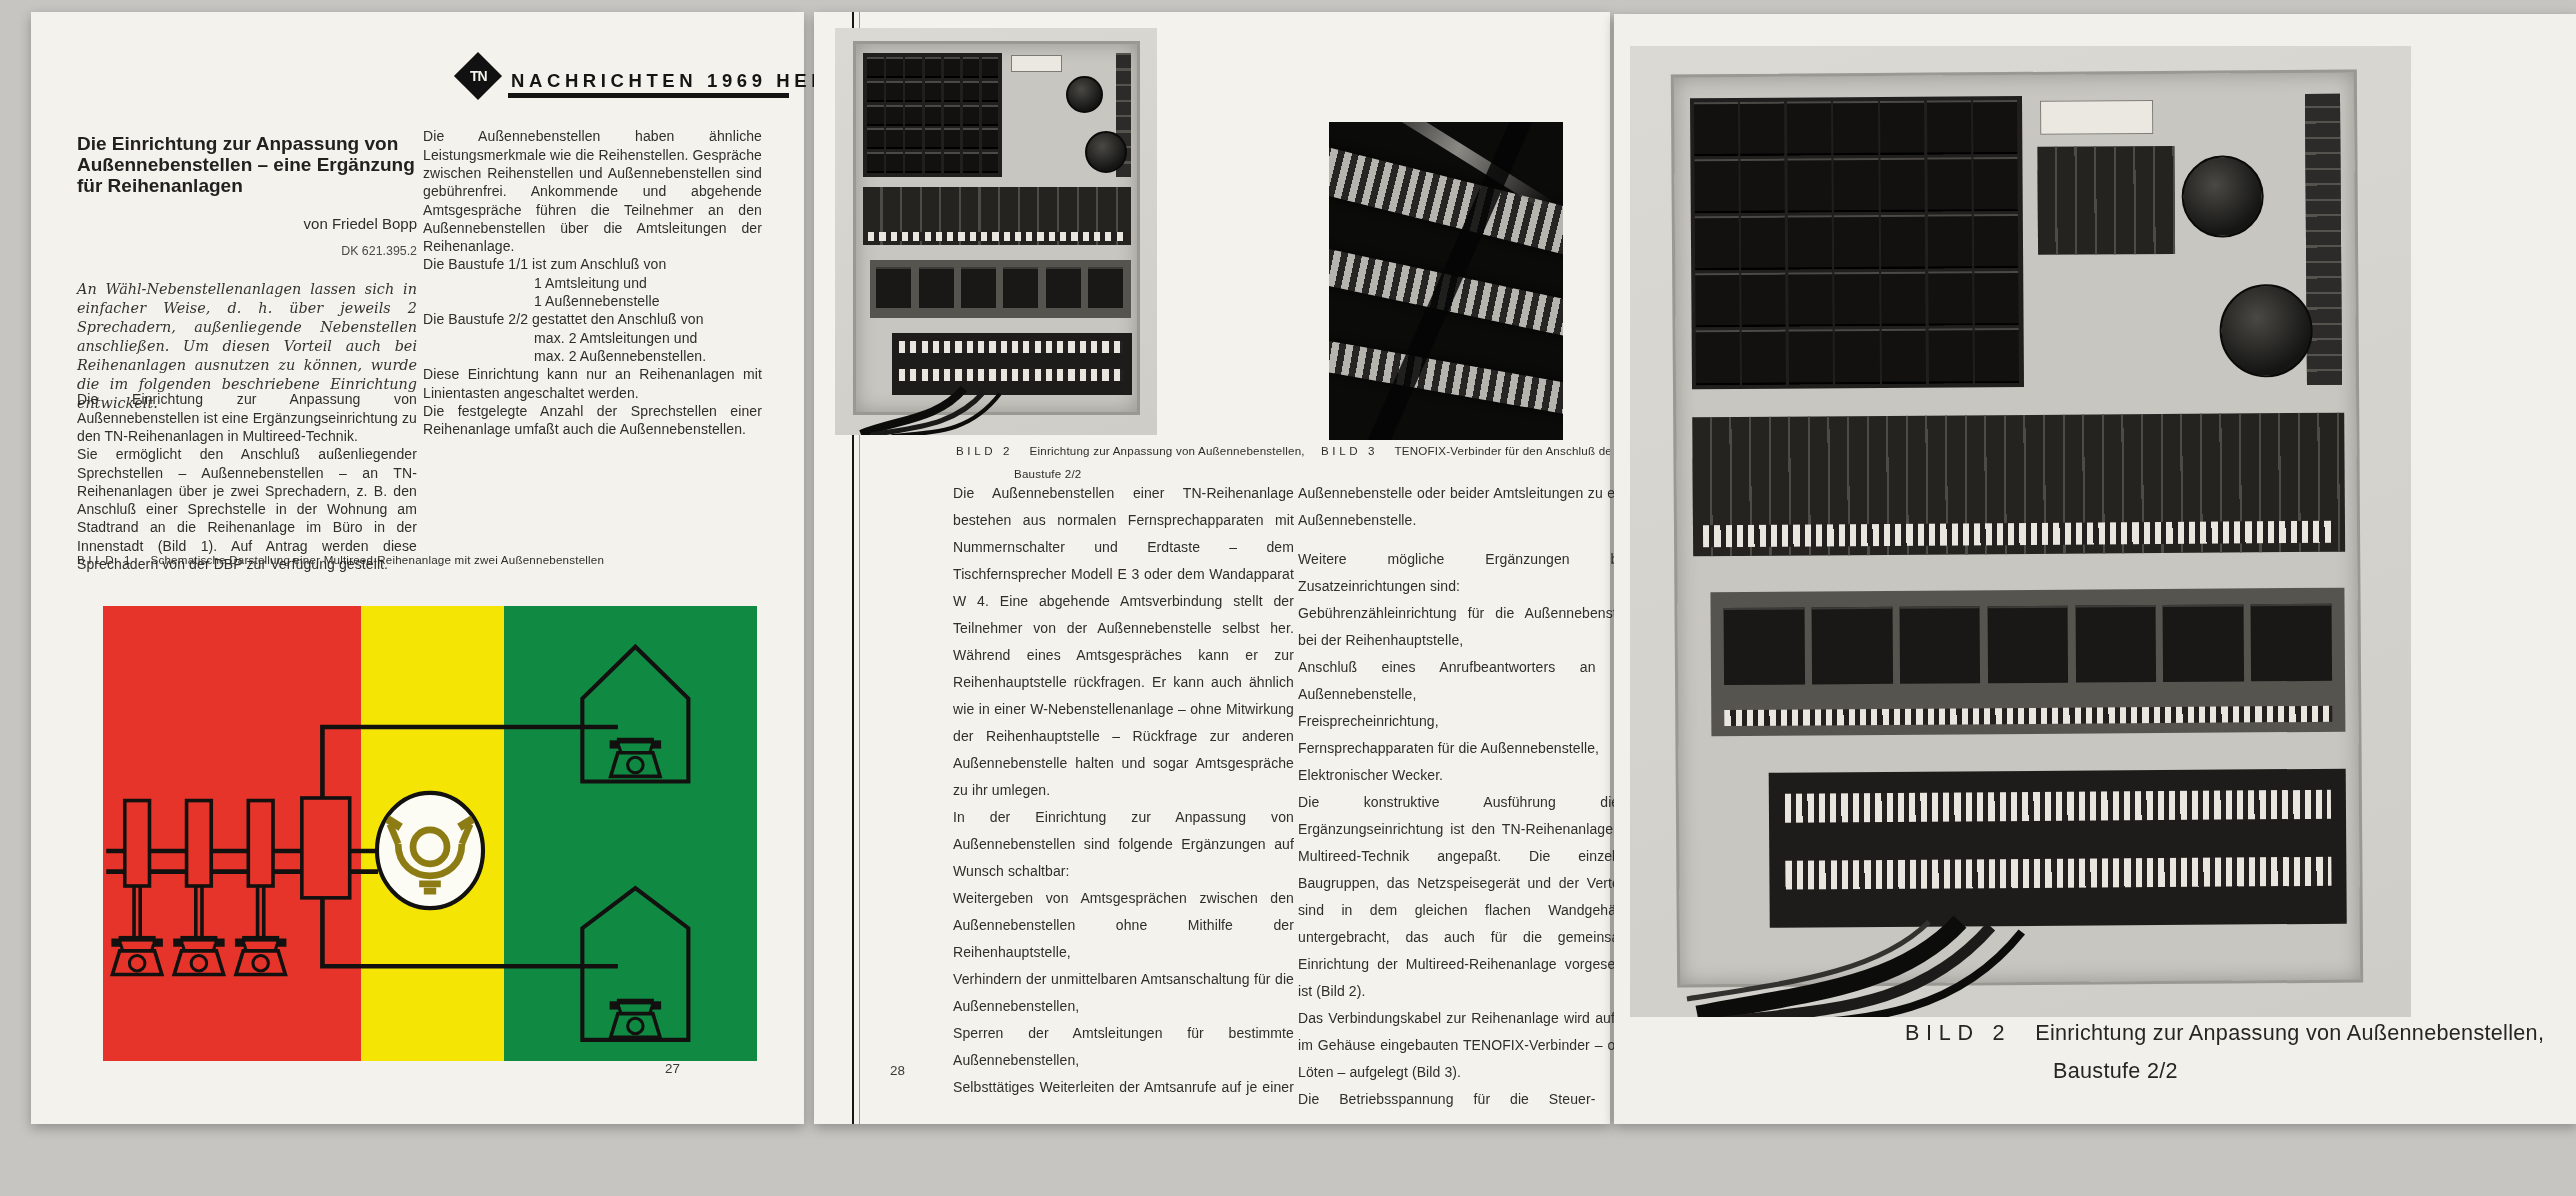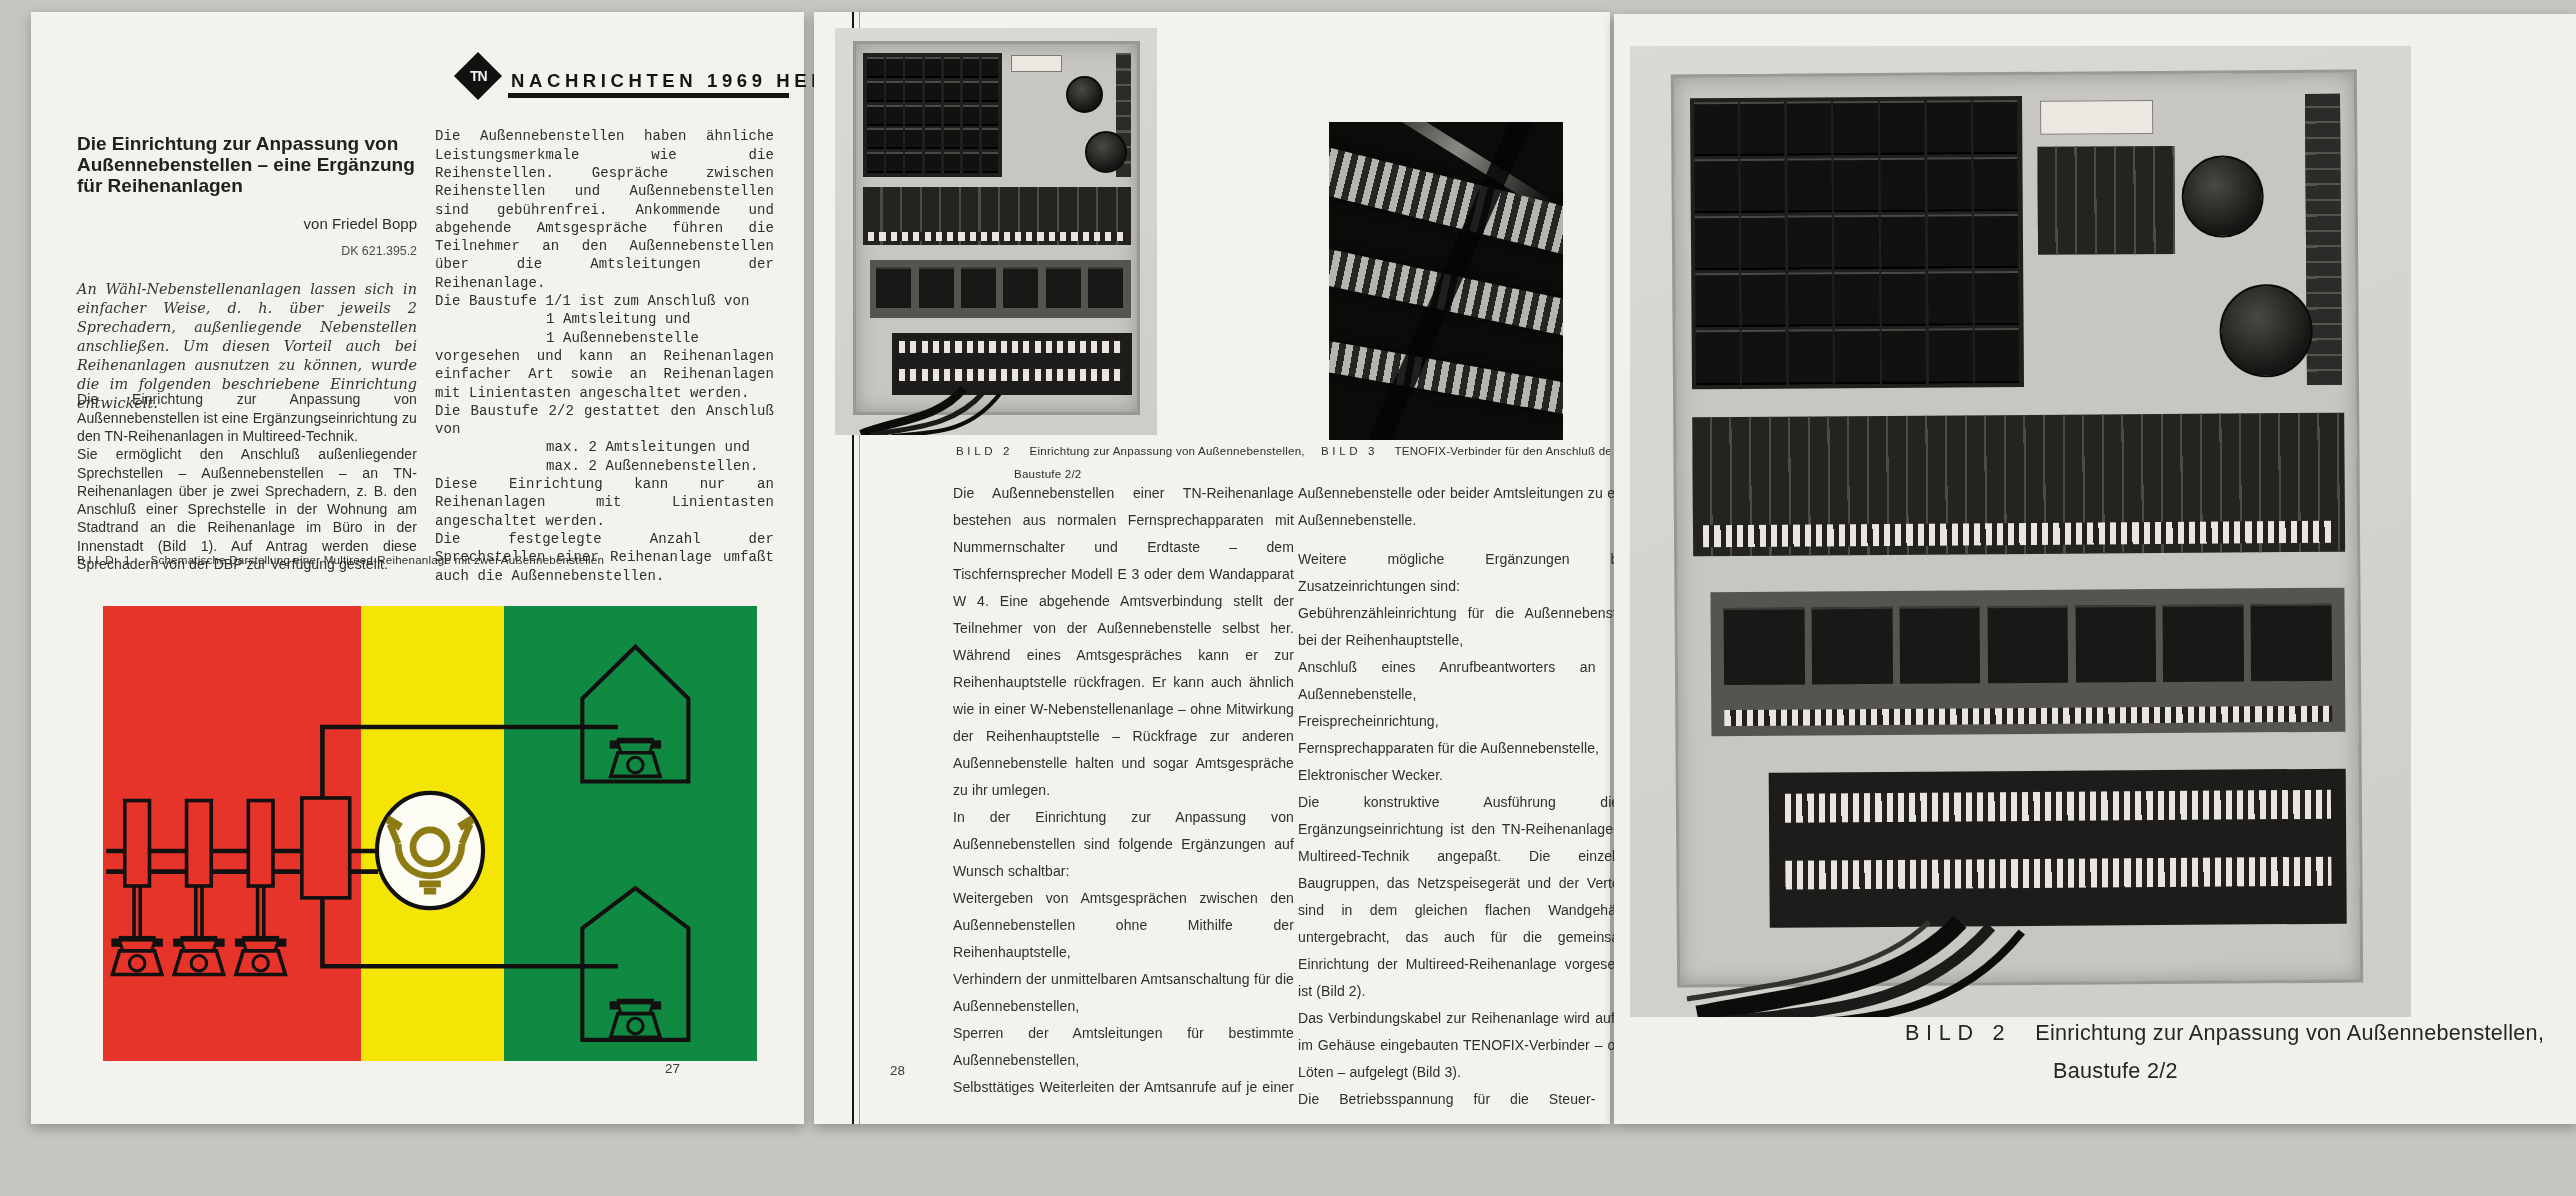--- a/index.html
+++ b/index.html
@@ -73,26 +73,25 @@
   <div class="abs byline" style="left:46px;top:203px;width:340px;">von Friedel Bopp</div>
   <div class="abs dk" style="left:46px;top:232px;width:340px;">DK 621.395.2</div>
 
   <div class="abs abstract" style="left:46px;top:268px;width:340px;">An Wähl-Nebenstellenanlagen lassen sich in einfacher Weise, d. h. über jeweils 2 Sprechadern, außenliegende Nebenstellen anschließen. Um diesen Vorteil auch bei Reihenanlagen ausnutzen zu können, wurde die im folgenden beschriebene Einrichtung entwickelt.</div>
 
   <div class="abs body-col" style="left:46px;top:378px;width:340px;height:202px;line-height:18.3px;">
     <p>Die Einrichtung zur Anpassung von Außennebenstellen ist eine Ergänzungseinrichtung zu den TN-Reihenanlagen in Multireed-Technik.</p>
     <p>Sie ermöglicht den Anschluß außenliegender Sprechstellen – Außennebenstellen – an TN-Reihenanlagen über je zwei Sprechadern, z. B. den Anschluß einer Sprechstelle in der Wohnung am Stadtrand an die Reihenanlage im Büro in der Innenstadt (Bild 1). Auf Antrag werden diese Sprechadern von der DBP zur Verfügung gestellt.</p>
   </div>
 
-  <div class="abs body-col" style="left:404px;top:115px;width:339px;height:471px;line-height:18.3px;font-family:Liberation Mono, monospace;">
+  <div class="abs body-col" style="left:392px;top:115px;width:339px;height:471px;line-height:18.3px;">
     <p>Die Außennebenstellen haben ähnliche Leistungsmerkmale wie die Reihenstellen. Gespräche zwischen Reihenstellen und Außennebenstellen sind gebührenfrei. Ankommende und abgehende Amtsgespräche führen die Teilnehmer an den Außennebenstellen über die Amtsleitungen der Reihenanlage.</p>
     <p>Die Baustufe 1/1 ist zum Anschluß von</p>
     <p class="ind">1 Amtsleitung und</p>
     <p class="ind">1 Außennebenstelle</p>
-    <p>vorgesehen und kann an Reihenanlagen einfacher Art sowie an Reihenanlagen mit Linientasten angeschaltet werden.</p>
     <p>Die Baustufe 2/2 gestattet den Anschluß von</p>
     <p class="ind">max. 2 Amtsleitungen und</p>
     <p class="ind">max. 2 Außennebenstellen.</p>
     <p>Diese Einrichtung kann nur an Reihenanlagen mit Linientasten angeschaltet werden.</p>
     <p>Die festgelegte Anzahl der Sprechstellen einer Reihenanlage umfaßt auch die Außennebenstellen.</p>
   </div>
 
   <div class="abs cap" style="left:46px;top:541px;width:701px;">
     <span class="lbl">BILD 1</span><span>Schematische Darstellung einer Multireed-Reihenanlage mit zwei Außennebenstellen</span>
   </div>

